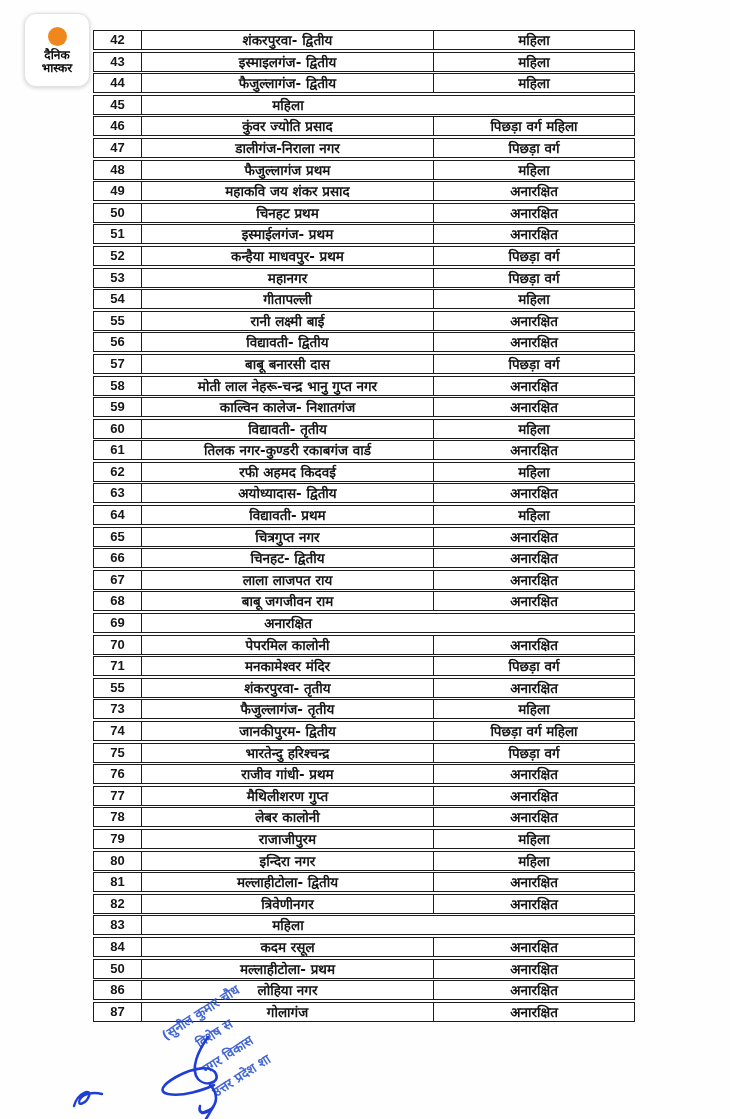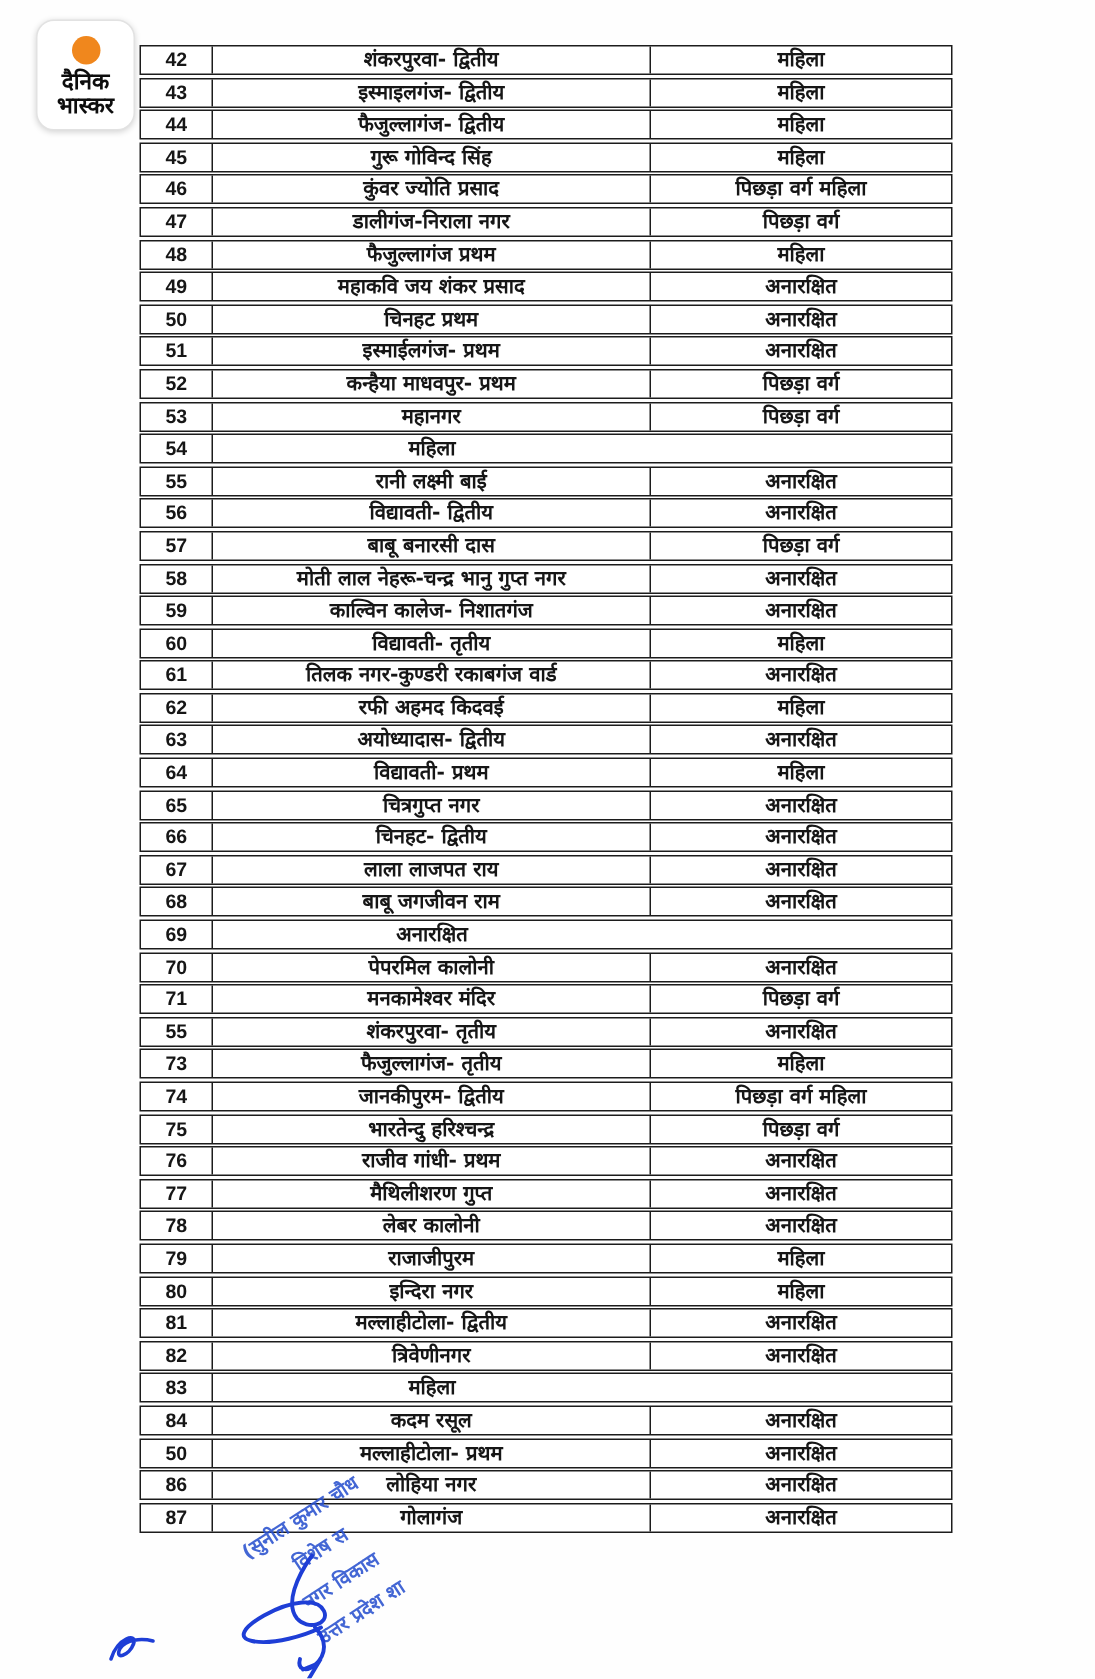--- a/index.html
+++ b/index.html
@@ -10,21 +10,21 @@
     color:#1a1a1a;
   }
   
   .logo-card{
     position:absolute;left:24px;top:13px;width:64px;height:72px;
     background:#fff;border:1px solid #e2e2e2;border-radius:12px;
     box-shadow:0 1px 4px rgba(0,0,0,.18);
     display:flex;flex-direction:column;align-items:center;justify-content:center;
   }
   .logo-dot{width:19px;height:19px;border-radius:50%;margin:2px auto 3px auto;}
-  .logo-line{font-weight:bold;font-size:15px;line-height:1.08;text-align:center;color:#0d0d0d;letter-spacing:0;}
+  .logo-line{font-weight:bold;font-size:12px;line-height:1.08;text-align:center;color:#0d0d0d;letter-spacing:0;}
   
   .doc-table{position:absolute;left:93px;top:30px;width:542px;}
   .t-row{
     display:grid;grid-template-columns:48px 292px 1fr;
     border:1.8px solid #1c1c1c;
     height:18px;margin-bottom:1.6px;
     background:#fff;
   }
   .t-cell{
     display:flex;align-items:center;justify-content:center;
@@ -65,21 +65,20 @@
       <div class="t-cell c-name">इस्माइलगंज- द्वितीय</div>
       <div class="t-cell c-cat">महिला</div>
     </div>
     <div class="t-row">
       <div class="t-cell c-no">44</div>
       <div class="t-cell c-name">फैजुल्लागंज- द्वितीय</div>
       <div class="t-cell c-cat">महिला</div>
     </div>
     <div class="t-row">
       <div class="t-cell c-no">45</div>
-      <div class="t-cell c-name">गुरू गोविन्द सिंह</div>
       <div class="t-cell c-cat">महिला</div>
     </div>
     <div class="t-row">
       <div class="t-cell c-no">46</div>
       <div class="t-cell c-name">कुंवर ज्योति प्रसाद</div>
       <div class="t-cell c-cat">पिछड़ा वर्ग महिला</div>
     </div>
     <div class="t-row">
       <div class="t-cell c-no">47</div>
       <div class="t-cell c-name">डालीगंज-निराला नगर</div>
@@ -110,20 +109,21 @@
       <div class="t-cell c-name">कन्हैया माधवपुर- प्रथम</div>
       <div class="t-cell c-cat">पिछड़ा वर्ग</div>
     </div>
     <div class="t-row">
       <div class="t-cell c-no">53</div>
       <div class="t-cell c-name">महानगर</div>
       <div class="t-cell c-cat">पिछड़ा वर्ग</div>
     </div>
     <div class="t-row">
       <div class="t-cell c-no">54</div>
+      <div class="t-cell c-name">गीतापल्ली</div>
       <div class="t-cell c-cat">महिला</div>
     </div>
     <div class="t-row">
       <div class="t-cell c-no">55</div>
       <div class="t-cell c-name">रानी लक्ष्मी बाई</div>
       <div class="t-cell c-cat">अनारक्षित</div>
     </div>
     <div class="t-row">
       <div class="t-cell c-no">56</div>
       <div class="t-cell c-name">विद्यावती- द्वितीय</div>

